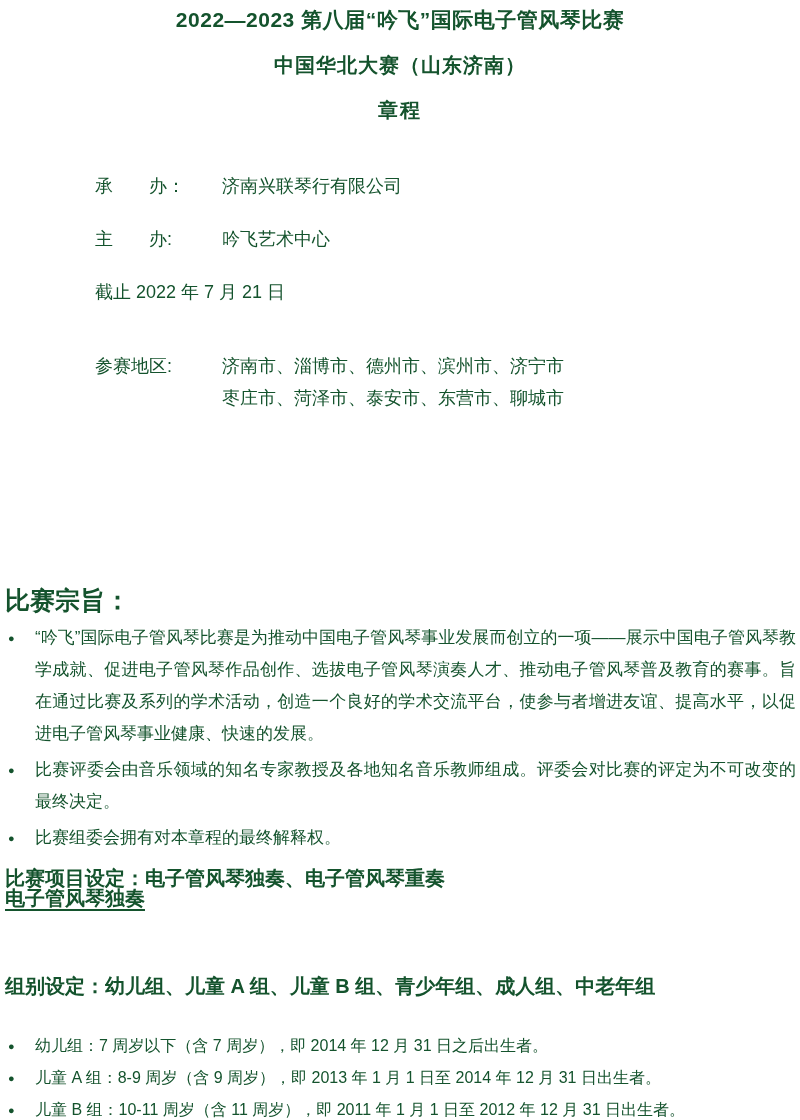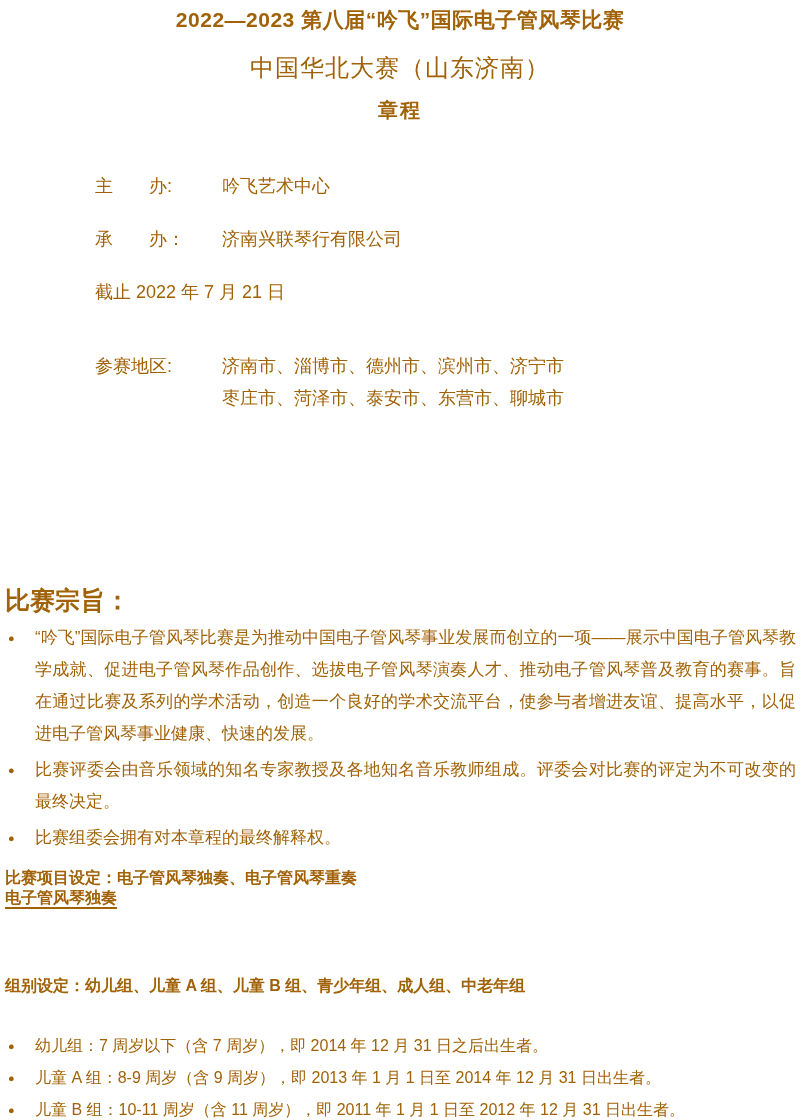--- a/index.html
+++ b/index.html
@@ -1,33 +1,33 @@
 <!DOCTYPE html>
 <html><head>
 <meta charset="utf-8">
 <style>
   html, body { margin: 0; padding: 0; background: #ffffff; }
   .doc {
     position: relative;
     width: 800px;
     height: 1120px;
     background: #ffffff;
-    color: #a16207;
+    color: #14532d;
     font-family: "Liberation Sans", "DejaVu Sans", sans-serif;
     overflow: hidden;
   }
   .centered { left: 0; width: 100%; text-align: center; }
 
   .doc-title {
     position: absolute; top: 6px;
     font-size: 21px; font-weight: bold; letter-spacing: 0.5px;
   }
   .doc-subtitle {
     position: absolute; top: 52px;
-    font-size: 24px; font-weight: normal; letter-spacing: 1px;
+    font-size: 20px; font-weight: bold; letter-spacing: 1px;
   }
   .doc-charter {
     position: absolute; top: 97px;
     font-size: 20px; font-weight: bold; letter-spacing: 2px;
   }
 
   .info {
     position: absolute; top: 170px; left: 95px;
     font-size: 18px;
   }
@@ -35,21 +35,21 @@
   .info-label { width: 127px; flex: 0 0 127px; line-height: 32px; white-space: pre; }
   .info-value { line-height: 32px; }
 
   .note {
     position: absolute; top: 486px; left: 66px;
     font-size: 17px; line-height: 24px;
   }
 
   .sec-heading {
     position: absolute; left: 5px;
-    font-weight: bold; font-size: 16px; line-height: 24px;
+    font-weight: bold; font-size: 20px; line-height: 24px;
   }
   .purpose-heading { top: 588px; font-size: 25px; }
   .events-heading  { top: 866px; }
   .solo-heading {
     top: 886px;
     text-decoration: underline;
     text-underline-offset: 4px;
     text-decoration-thickness: 2px;
   }
   .groups-heading  { top: 974px; }
@@ -78,26 +78,26 @@
 <body>
 
 <div class="doc">
 
   <div class="doc-title centered">2022—2023 第八届“吟飞”国际电子管风琴比赛</div>
   <div class="doc-subtitle centered">中国华北大赛（山东济南）</div>
   <div class="doc-charter centered">章程</div>
 
   <div class="info">
     <div class="info-row">
+      <span class="info-label">承　　办：</span>
+      <span class="info-value">济南兴联琴行有限公司</span>
+    </div>
+    <div class="info-row">
       <span class="info-label">主　　办:</span>
       <span class="info-value">吟飞艺术中心</span>
-    </div>
-    <div class="info-row">
-      <span class="info-label">承　　办：</span>
-      <span class="info-value">济南兴联琴行有限公司</span>
     </div>
     <div class="info-row">
       <span class="info-value">截止 2022 年 7 月 21 日</span>
     </div>
     <div class="info-row">
     </div>
     <div class="info-row">
       <span class="info-label">参赛地区:</span>
       <span class="info-value">
         <div>济南市、淄博市、德州市、滨州市、济宁市</div>

